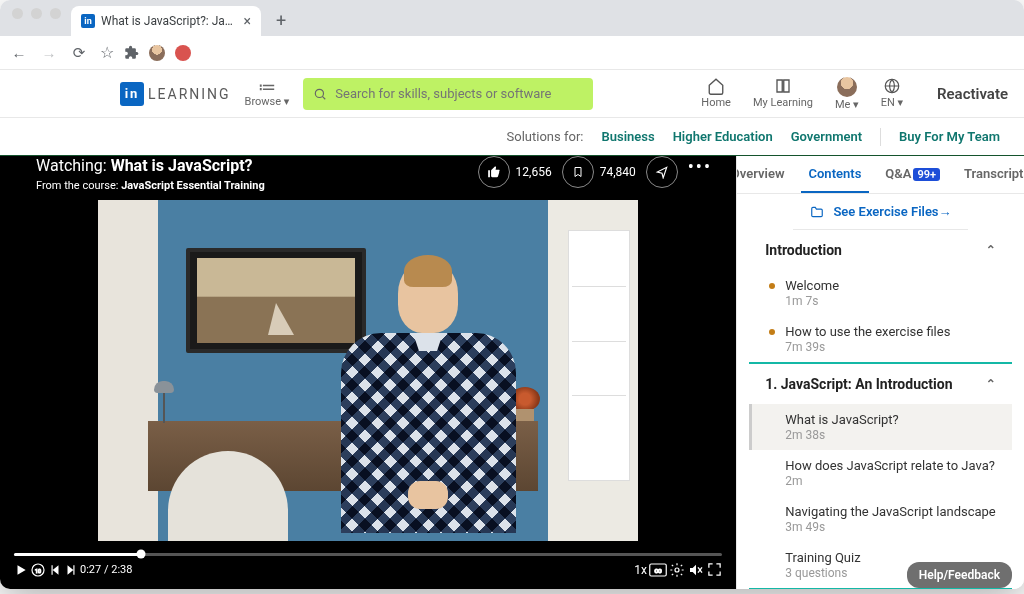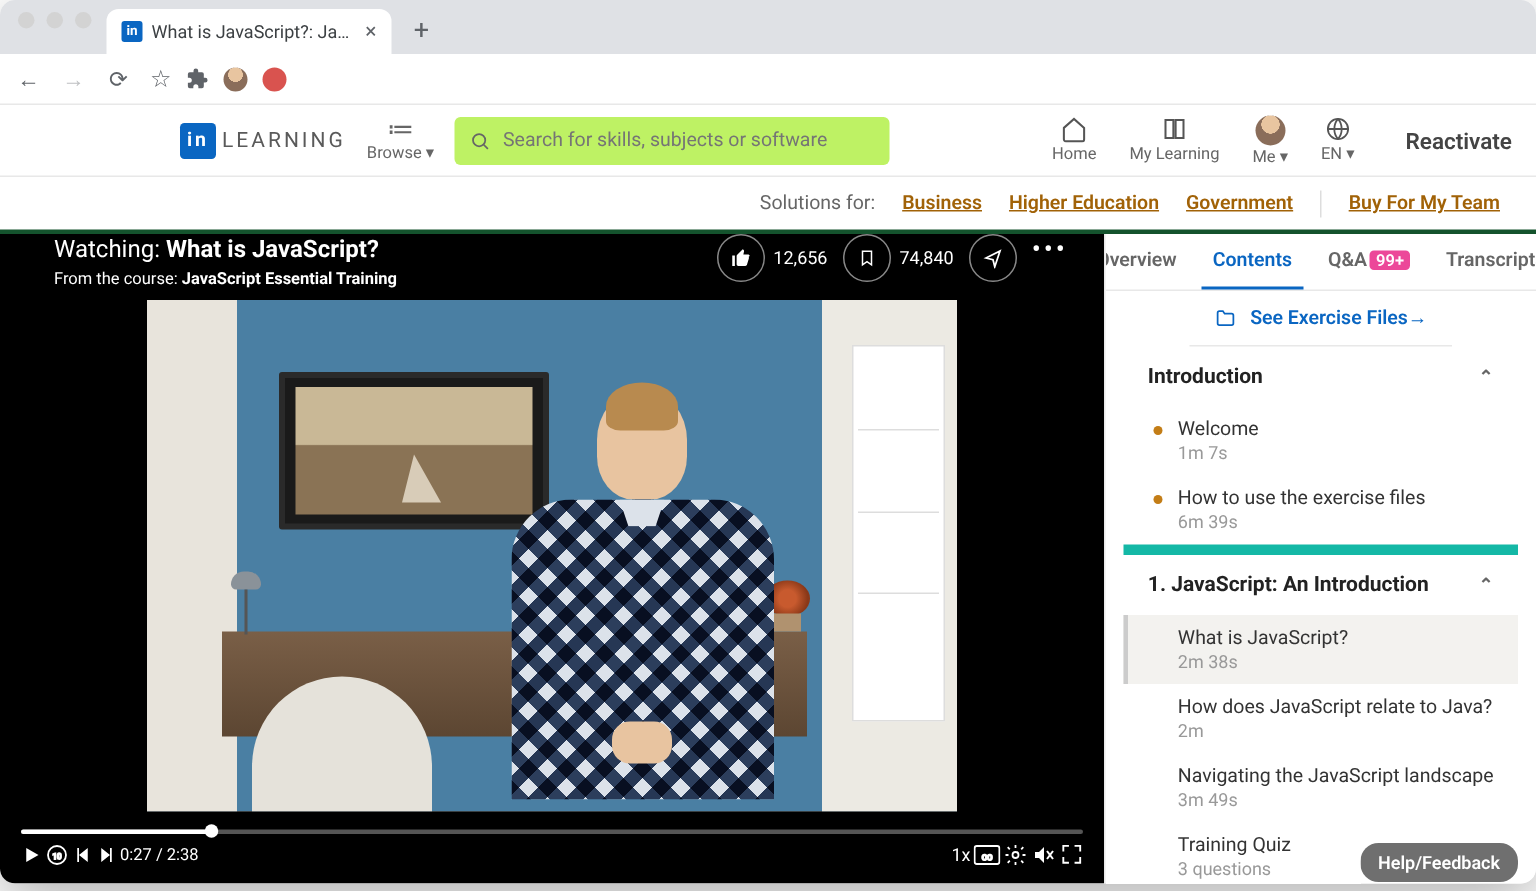--- a/index.html
+++ b/index.html
@@ -36,22 +36,22 @@
 .search { flex:0 0 290px; height:32px; background:#bef264; border-radius:4px; display:flex; align-items:center; padding:0 10px; gap:8px; color:#666;}
 .search input { border:none; background:transparent; outline:none; font-size:13px; flex:1; color:#333;}
 .spacer { flex:1; }
 .hnav { display:flex; gap:22px; }
 .hnav-item { display:flex; flex-direction:column; align-items:center; font-size:11px; color:#666; gap:1px;}
 .hnav-item .ico { font-size:17px; color:#555; }
 .avatar { width:20px; height:20px; border-radius:50%; background: radial-gradient(circle at 50% 30%, #e8c5a0 35%, #8a6d5a 36%); }
 .reactivate { color:#444; font-weight:600; font-size:15px; margin-left:20px; }
 
 
-.subnav { height:38px; background:#fff; border-bottom:3px solid #14532d; display:flex; align-items:center; justify-content:flex-end; padding-right:24px; gap:18px; font-size:13px; color:#666;}
-.subnav strong { color:#a16207; font-weight:600;text-decoration:underline; }
+.subnav { height:38px; background:#fff; border-bottom:1px solid #14532d; display:flex; align-items:center; justify-content:flex-end; padding-right:24px; gap:18px; font-size:13px; color:#666;}
+.subnav strong { color:#0f766e; font-weight:600; }
 .subnav .sep { border-left:1px solid #ddd; height:18px; }
 
 
 .content { flex:1; display:flex; min-height:0; }
 
 
 .video-area { background:#000; flex:1; display:flex; flex-direction:column; color:#fff; padding:0 0 0 0; }
 .vtop { display:flex; justify-content:space-between; padding:0 24px 8px 36px; }
 .vtitle { font-size:12px; }
 .vtitle .watching { font-size:16px; }
@@ -96,24 +96,24 @@
 .ctrl-row { display:flex; align-items:center; gap:2px; font-size:12px;}
 .ctrl-row .ico { font-size:15px; }
 .ctrl-spacer { flex:1; }
 .time { font-size:11px; }
 
 
 .sidebar { width:288px; background:#fff; display:flex; flex-direction:column; border-left:1px solid #e8e8e8; overflow-y:auto;align-items:center;}
 .tabs { display:flex; border-bottom:1px solid #e8e8e8; padding:0 8px; height:42px; align-items:flex-end; gap:8px;}
 .tab-item { padding:10px 8px; font-size:13px; color:#666; font-weight:600; border-bottom:2px solid transparent;}
 .tab-item.active { color:#0a66c2; border-bottom-color:#0a66c2; }
-.badge { background:#ec4899; color:#fff; border-radius:3px; padding:0 4px; font-size:11px; margin-left:2px;}
+.badge { background:#1d4ed8; color:#fff; border-radius:3px; padding:0 4px; font-size:11px; margin-left:2px;}
 .exercise { display:flex; align-items:center; justify-content:space-between; padding:10px 16px; color:#0a66c2; font-size:13px; font-weight:600; border-bottom:1px solid #e8e8e8;}
 .exercise .left { display:flex; gap:8px; align-items:center;}
-.section { border-bottom:7px solid #14b8a6; }
+.section { border-bottom:2px solid #14b8a6; }
 .section-header { display:flex; justify-content:space-between; align-items:center; padding:12px 16px; font-weight:700; font-size:14px; color:#222; }
 .chev { font-size:12px; color:#666;}
 .lesson { display:flex; gap:10px; padding:8px 16px 8px 20px; font-size:13px; }
 .lesson.active { background:#f3f2ef; border-left:3px solid #ccc; padding-left:17px;}
 .dot { width:6px; height:6px; border-radius:50%; background:#c37d16; margin-top:5px; flex-shrink:0;}
 .dot.hidden { background:transparent; }
 .lesson-body { display:flex; flex-direction:column;}
 .lesson-title { color:#333; }
 .lesson-meta { color:#999; font-size:12px; margin-top:1px;}
 
@@ -385,21 +385,21 @@
               <div class="dot"></div>
               <div class="lesson-body">
                 <div class="lesson-title">Welcome</div>
                 <div class="lesson-meta">1m 7s</div>
               </div>
             </div>
             <div class="lesson">
               <div class="dot"></div>
               <div class="lesson-body">
                 <div class="lesson-title">How to use the exercise files</div>
-                <div class="lesson-meta">6m 39s</div>
+                <div class="lesson-meta">7m 39s</div>
               </div>
             </div>
           </div>
           <div class="section">
             <div class="section-header">
               <span>1. JavaScript: An Introduction</span>
               <span class="chev">⌃</span>
             </div>
             <div class="lesson active">
               <div class="dot hidden"></div>

